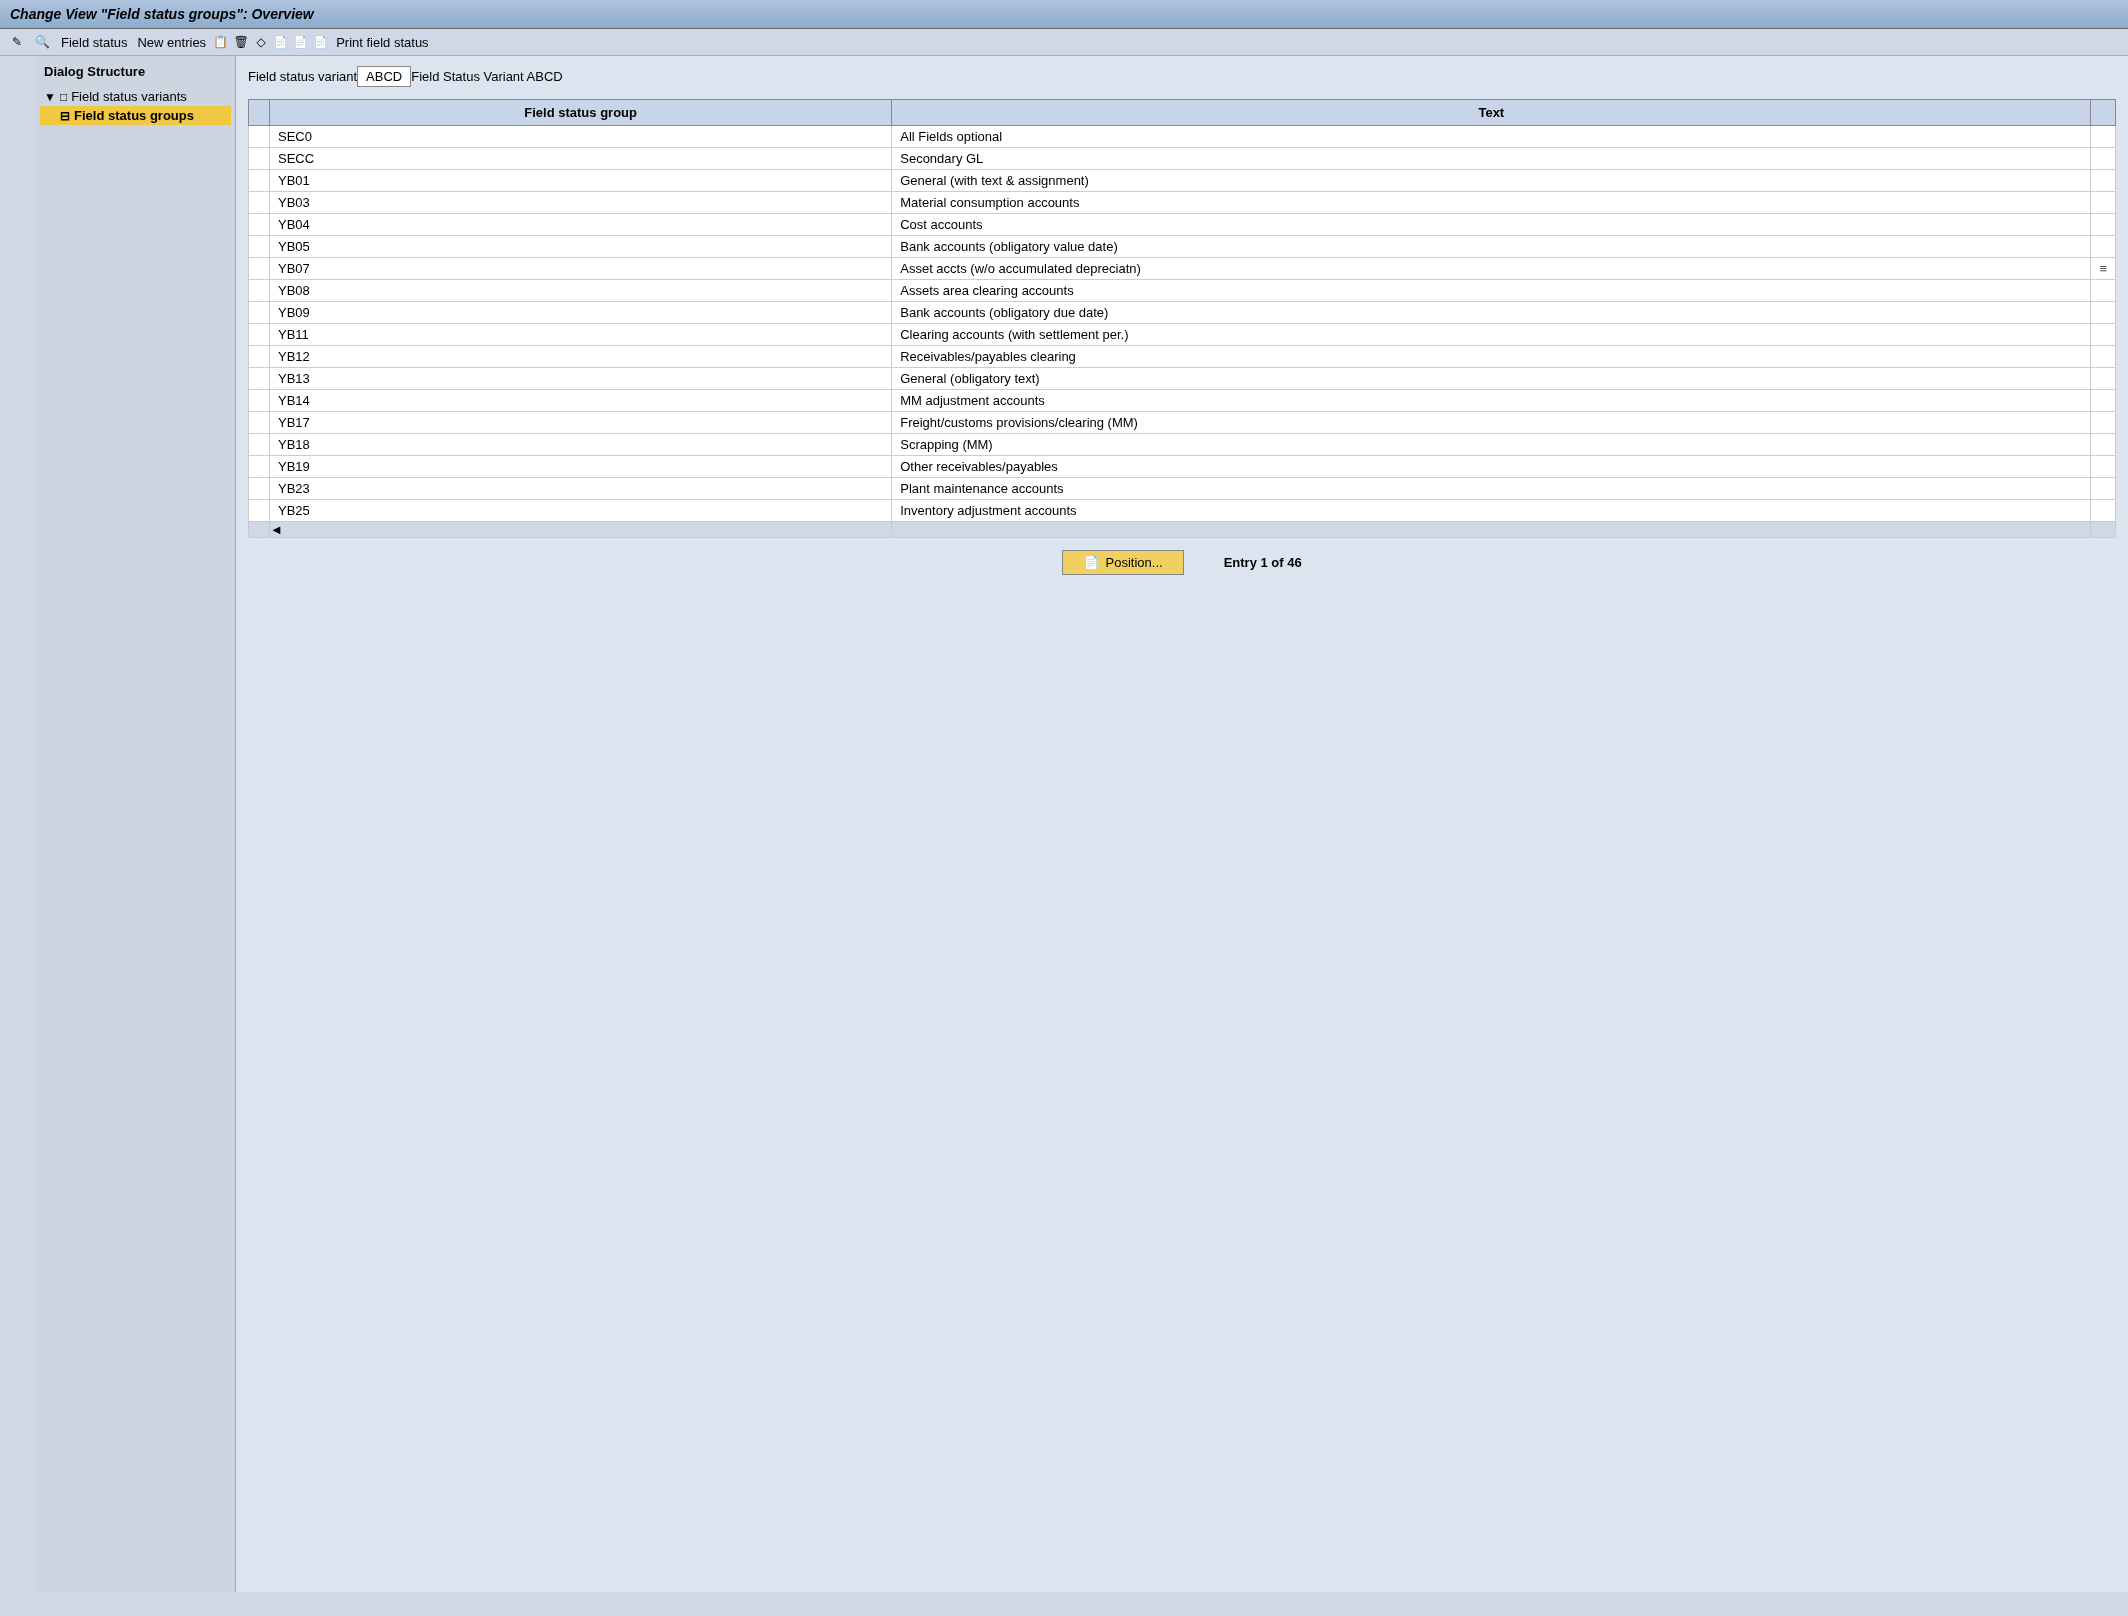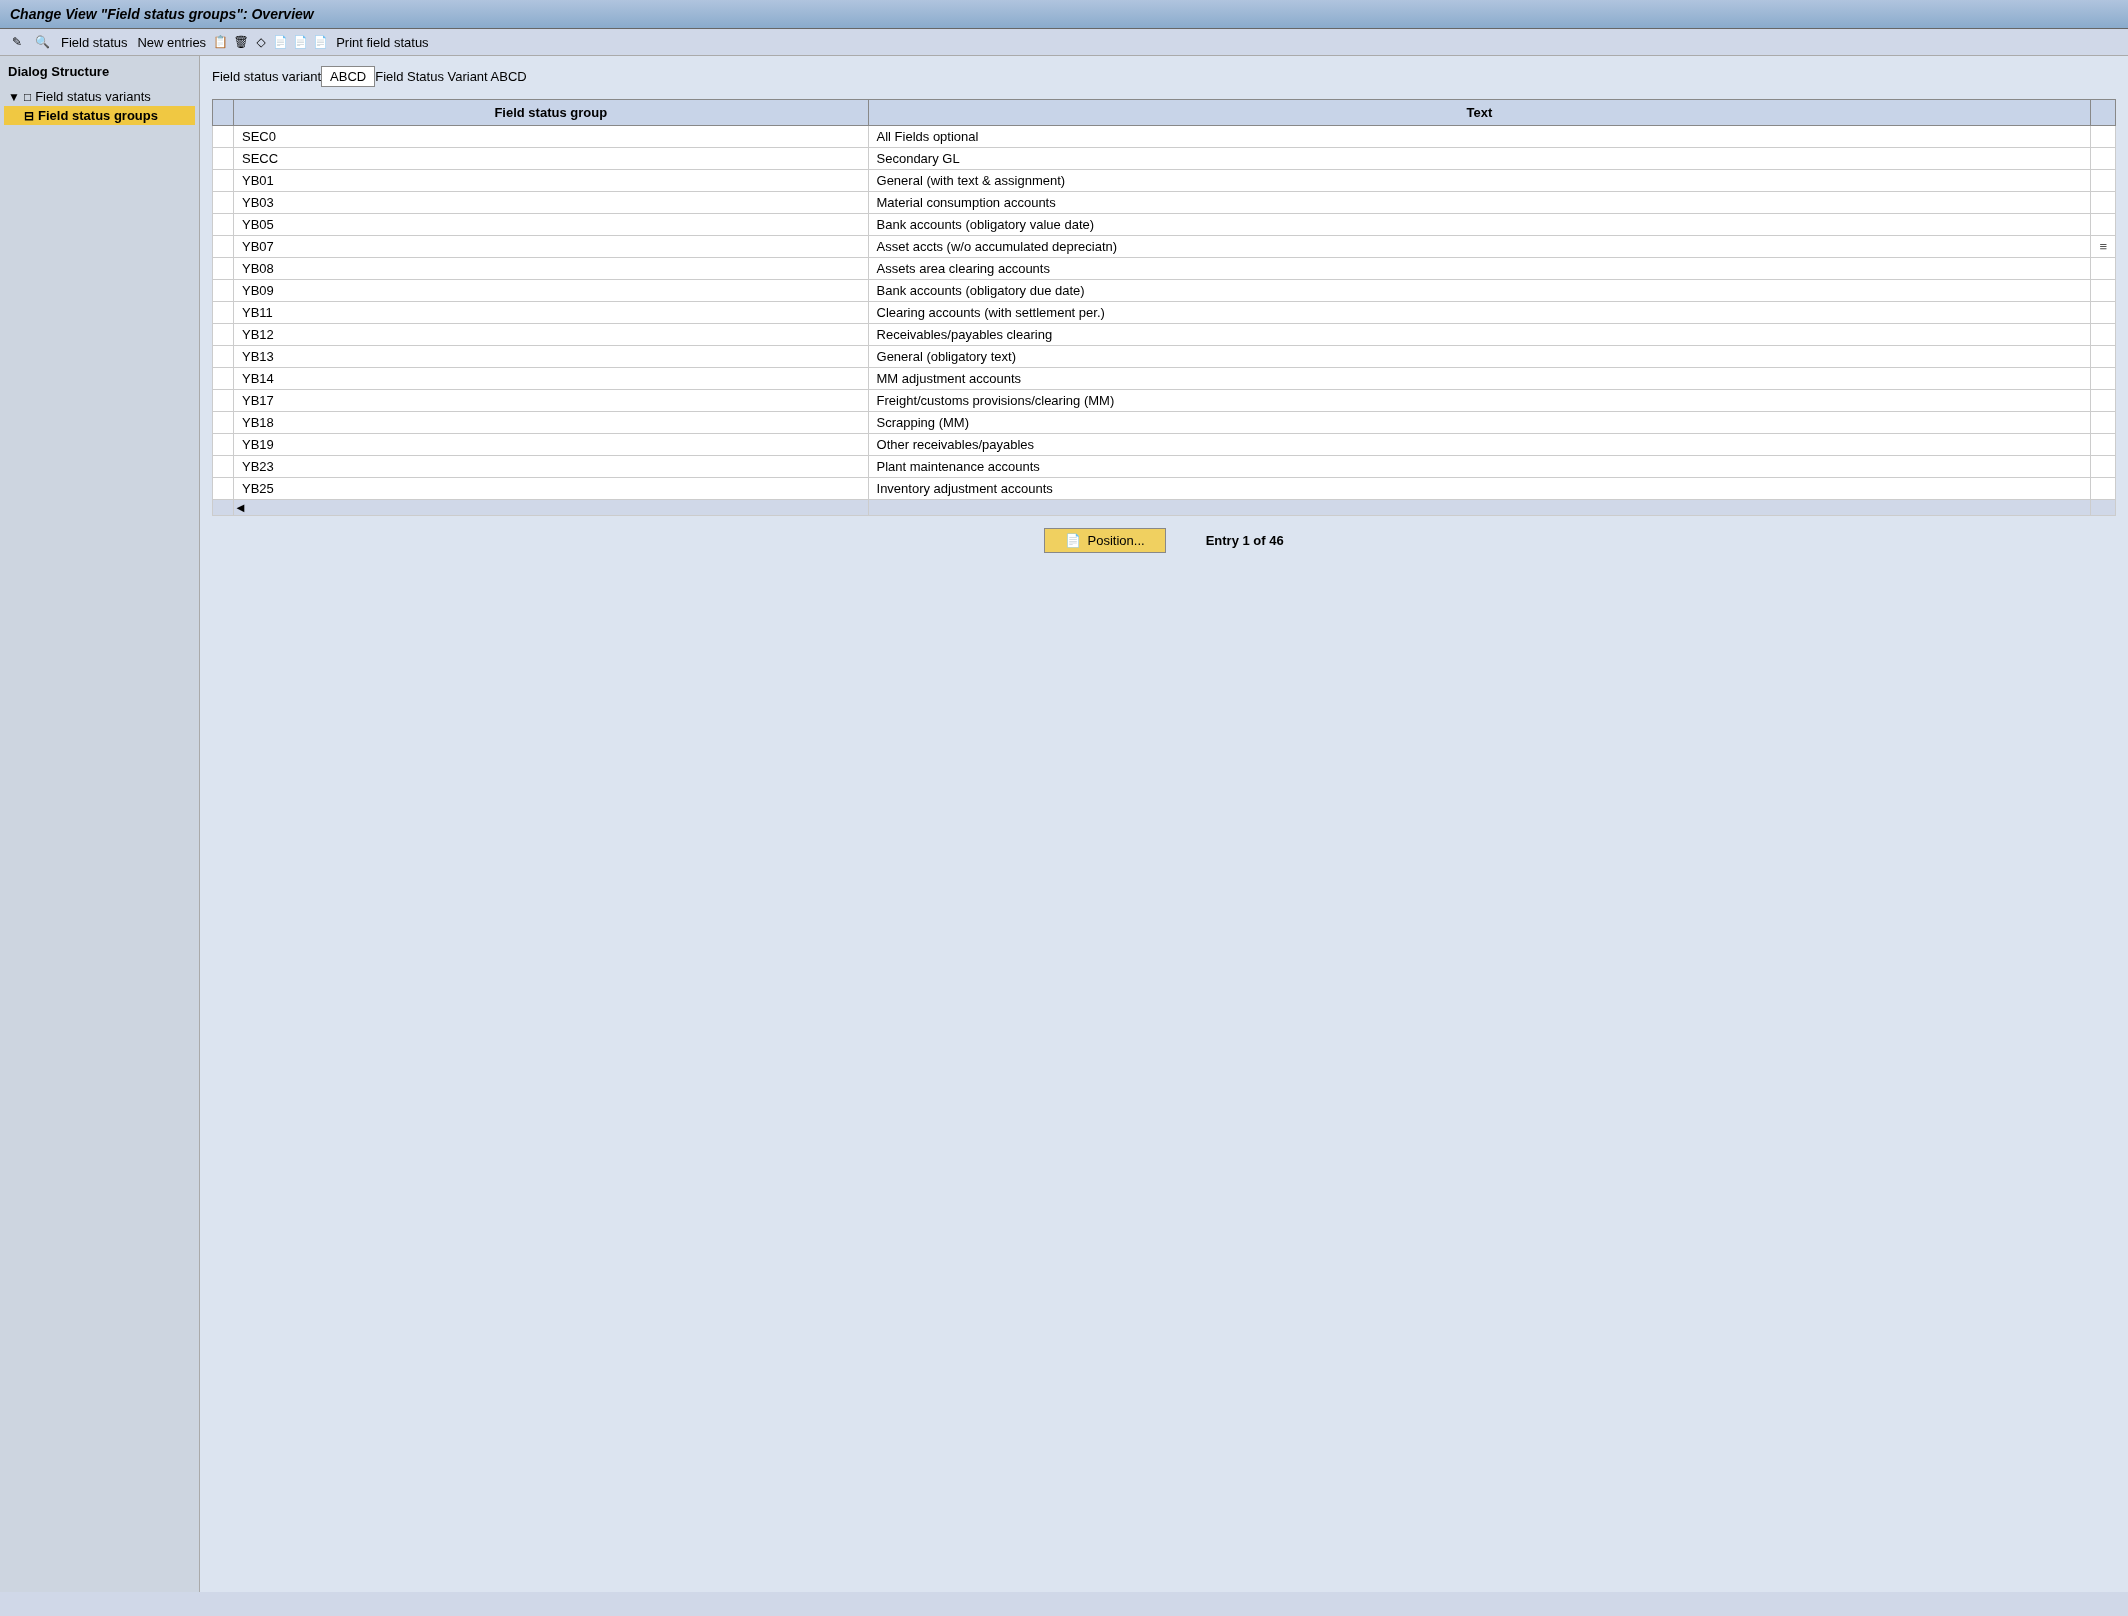--- a/index.html
+++ b/index.html
@@ -46,20 +46,21 @@
       display: inline-flex;
       align-items: center;
       justify-content: center;
       font-size: 12px;
     }
 
     
     .main-container {
       display: flex;
       height: calc(100vh - 80px);
+      padding-left: 36px;
     }
 
     
     .sidebar {
       width: 200px;
       background: #cdd5e0;
       border-right: 1px solid #aaa;
       padding: 6px 4px;
       flex-shrink: 0;
     }
@@ -280,20 +281,26 @@
             <td>YB01</td>
             <td>General (with text &amp; assignment)</td>
             <td class="scroll-col"></td>
           </tr>
           <tr>
             <td class="row-selector"></td>
             <td>YB03</td>
             <td>Material consumption accounts</td>
             <td class="scroll-col"></td>
           </tr>
+          <tr>
+            <td class="row-selector"></td>
+            <td>YB04</td>
+            <td>Cost accounts</td>
+            <td class="scroll-col"></td>
+          </tr>
           <tr class="dashed-row">
             <td class="row-selector"></td>
             <td>YB05</td>
             <td>Bank accounts (obligatory value date)</td>
             <td class="scroll-col"></td>
           </tr>
           <tr>
             <td class="row-selector"></td>
             <td>YB07</td>
             <td>Asset accts (w/o accumulated depreciatn)</td>

